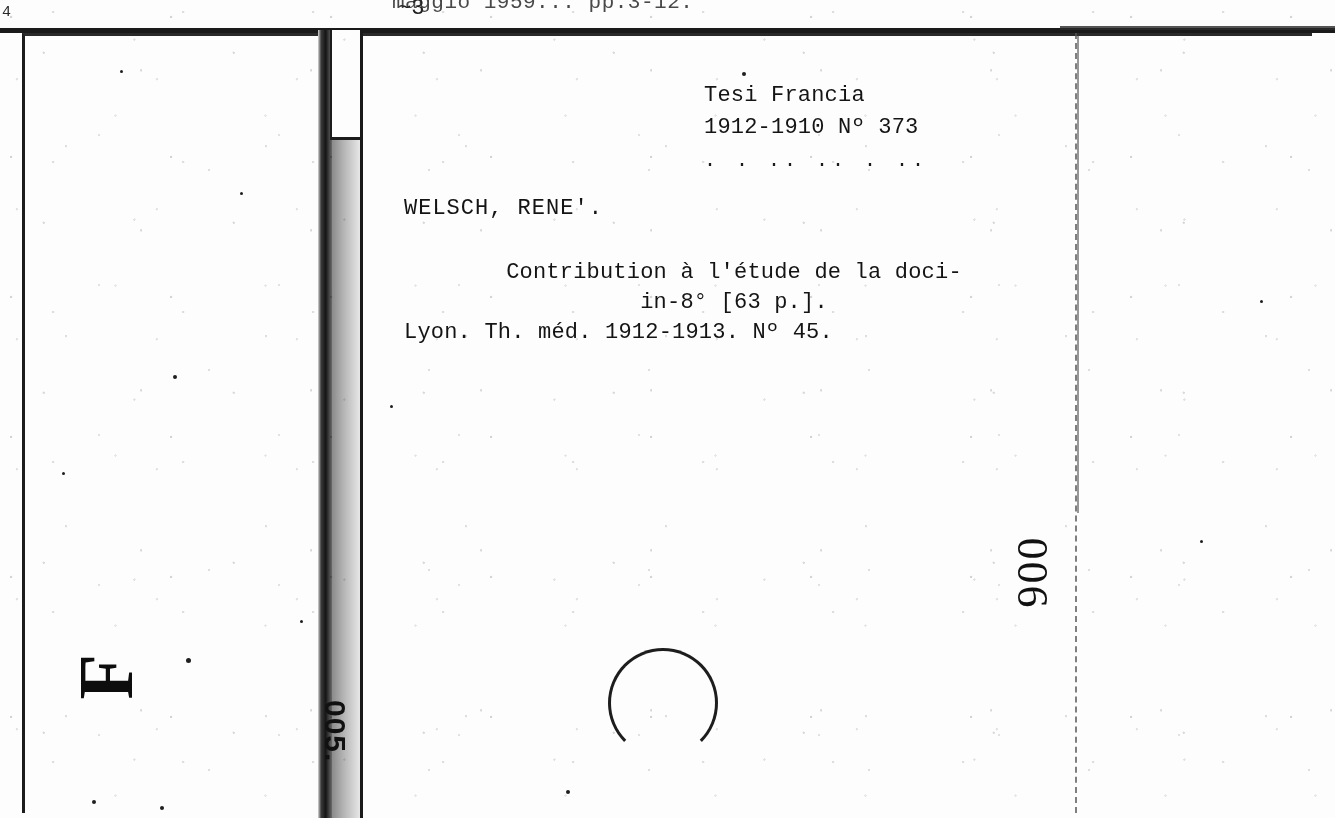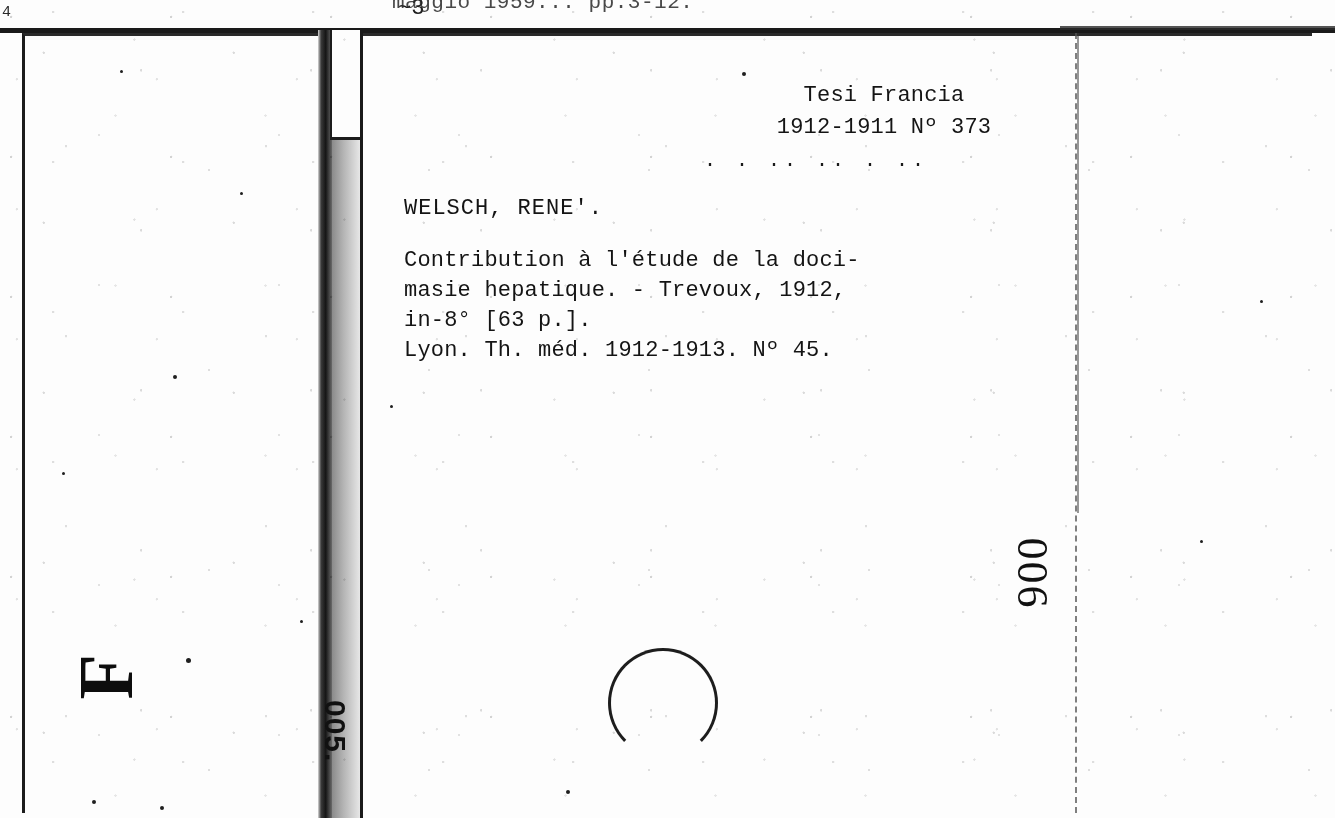--- a/index.html
+++ b/index.html
@@ -148,38 +148,39 @@
   .record {
     position: absolute;
     left: 404px; top: 80px;
     width: 660px;
     font-size: 22px;
     line-height: 30px;
     color: #141414;
     letter-spacing: .2px;
   }
   .call-number {
-    text-align: center;
+    text-align: left;
     margin-left: 300px;
     line-height: 32px;
   }
   .call-number div { white-space: nowrap; }
   .dot-rule {
     margin-left: 300px;
     margin-top: 2px;
     font-size: 20px;
     letter-spacing: 4px;
     color: #1a1a1a;
   }
   .author {
     margin-top: 18px;
     letter-spacing: 1px;
   }
   .title-block {
-    margin-top: 22px;
+    margin-top: 34px;
+    text-align: center;
   }
   .title-block div { white-space: nowrap; }
   .note {
     white-space: nowrap;
   }
 
   
   .side-number-right {
     position: absolute;
     left: 996px; top: 548px;
@@ -255,29 +256,28 @@
   <div class="gutter-edge-lower"></div>
   <div class="gutter-tab"></div>
   <div class="gutter-edge"></div>
 
   <div class="right-margin"></div>
   <div class="right-margin-solid"></div>
 
   <div class="record">
     <div class="call-number">
       <div>Tesi Francia</div>
-      <div>1912-1911 Nº 373</div>
+      <div>1912-1910 Nº 373</div>
     </div>
     <div class="dot-rule">. . .. .. . ..</div>
 
     <div class="author">WELSCH, RENE'.</div>
 
     <div class="title-block">
       <div>Contribution à l'étude de la doci-</div>
-      <div>masie hepatique. - Trevoux, 1912,</div>
       <div>in-8° [63 p.].</div>
     </div>
 
     <div class="note">Lyon. Th. méd. 1912-1913. Nº 45.</div>
   </div>
 
   <div class="side-number-right">006</div>
   <div class="side-number-left">005.</div>
   <div class="blot-f">F</div>
 

